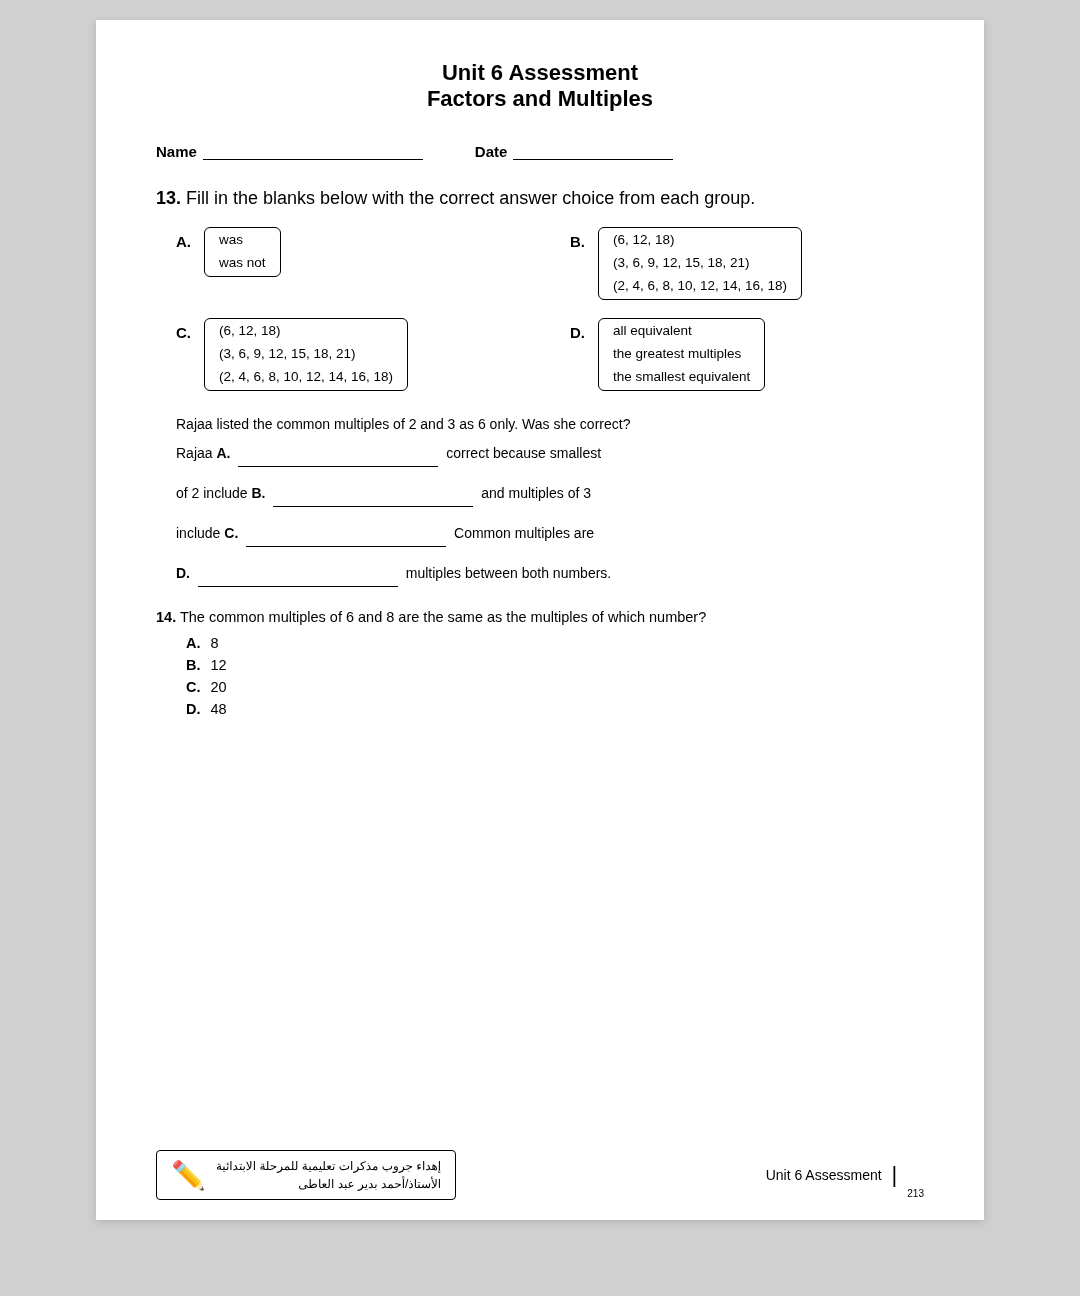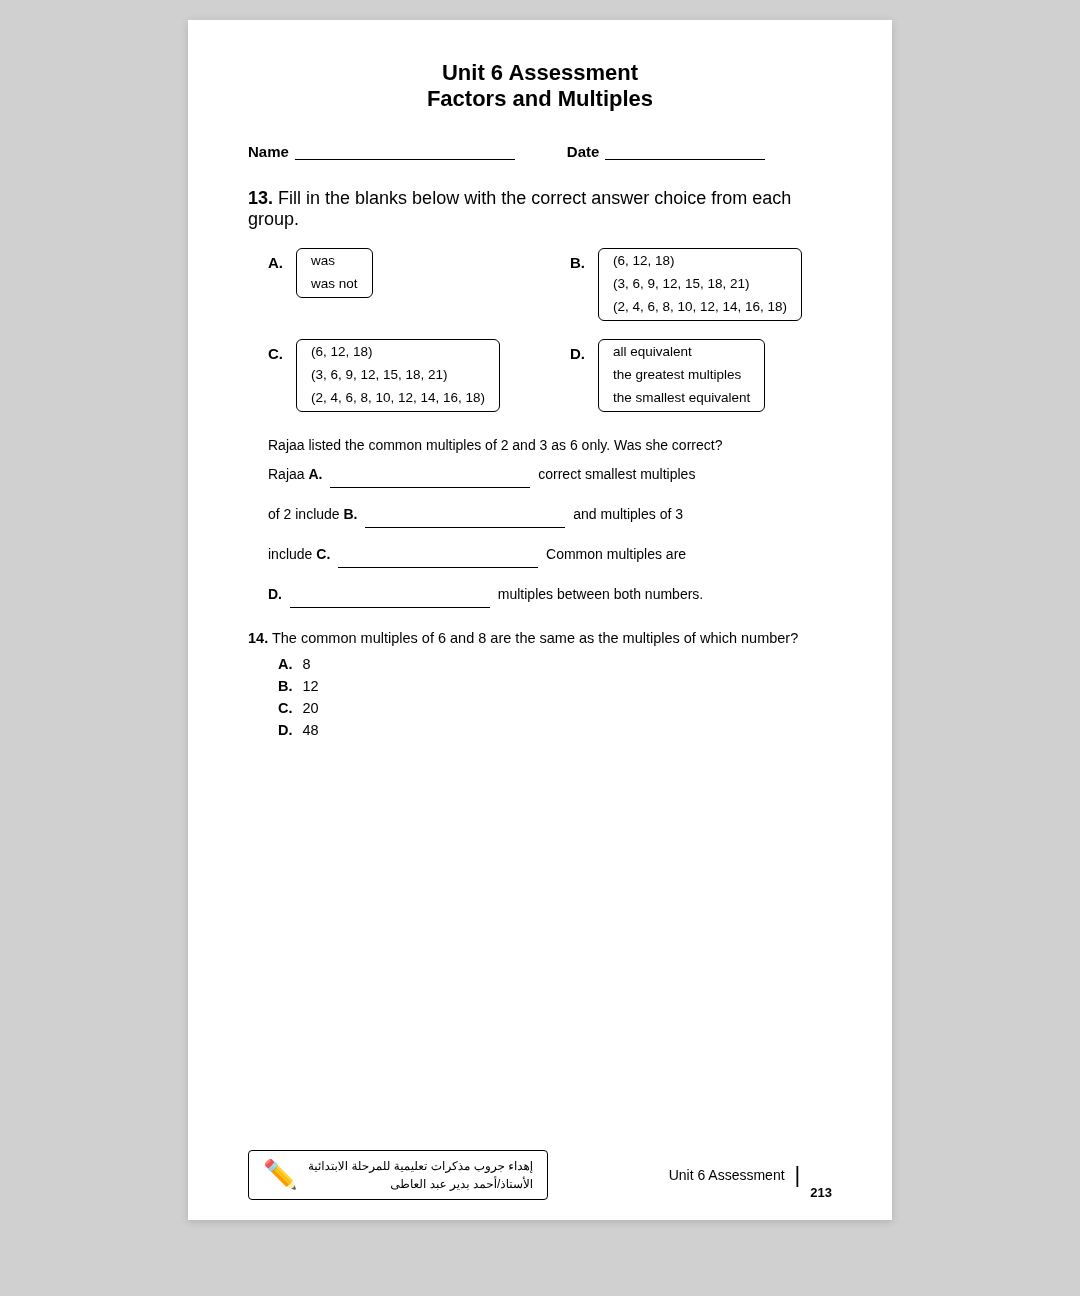--- a/index.html
+++ b/index.html
@@ -7,21 +7,21 @@
       background: #d0d0d0;
       font-family: Arial, sans-serif;
       display: flex;
       justify-content: center;
       align-items: flex-start;
       min-height: 1296px;
       padding: 20px;
     }
     .page {
       background: #fff;
-      width: 704px;
+      width: 888px;
       min-height: 1200px;
       padding: 40px 60px 40px 60px;
       position: relative;
       box-shadow: 0 2px 8px rgba(0,0,0,0.15);
     }
     .title-section {
       text-align: center;
       margin-bottom: 30px;
     }
     .title-section h1 {
@@ -166,22 +166,22 @@
       display: flex;
       align-items: center;
       gap: 10px;
       font-size: 14px;
     }
     .footer-right .divider {
       font-size: 22px;
       font-weight: 200;
     }
     .footer-right .page-num {
-      font-size: 13px;
-      font-weight: bold;
+      font-size: 10px;
+      font-weight: normal;
       margin-top: 36px;
     }
     .rajaa-text {
       font-size: 14px;
       margin-bottom: 16px;
     }
   </style>
 </head>
 <body>
 
@@ -246,21 +246,21 @@
     </div>
 
   </div>
 
   <div class="fill-section">
     <p class="rajaa-text">Rajaa listed the common multiples of 2 and 3 as 6 only. Was she correct?</p>
 
     <div class="fill-row">
       <span>Rajaa <span class="bold-letter">A.</span></span>
       <span class="fill-line"></span>
-      <span> correct smallest multiples</span>
+      <span> correct because smallest</span>
     </div>
 
     <div class="fill-row">
       <span>of 2 include <span class="bold-letter">B.</span></span>
       <span class="fill-line"></span>
       <span> and multiples of 3</span>
     </div>
 
     <div class="fill-row">
       <span>include <span class="bold-letter">C.</span></span>

